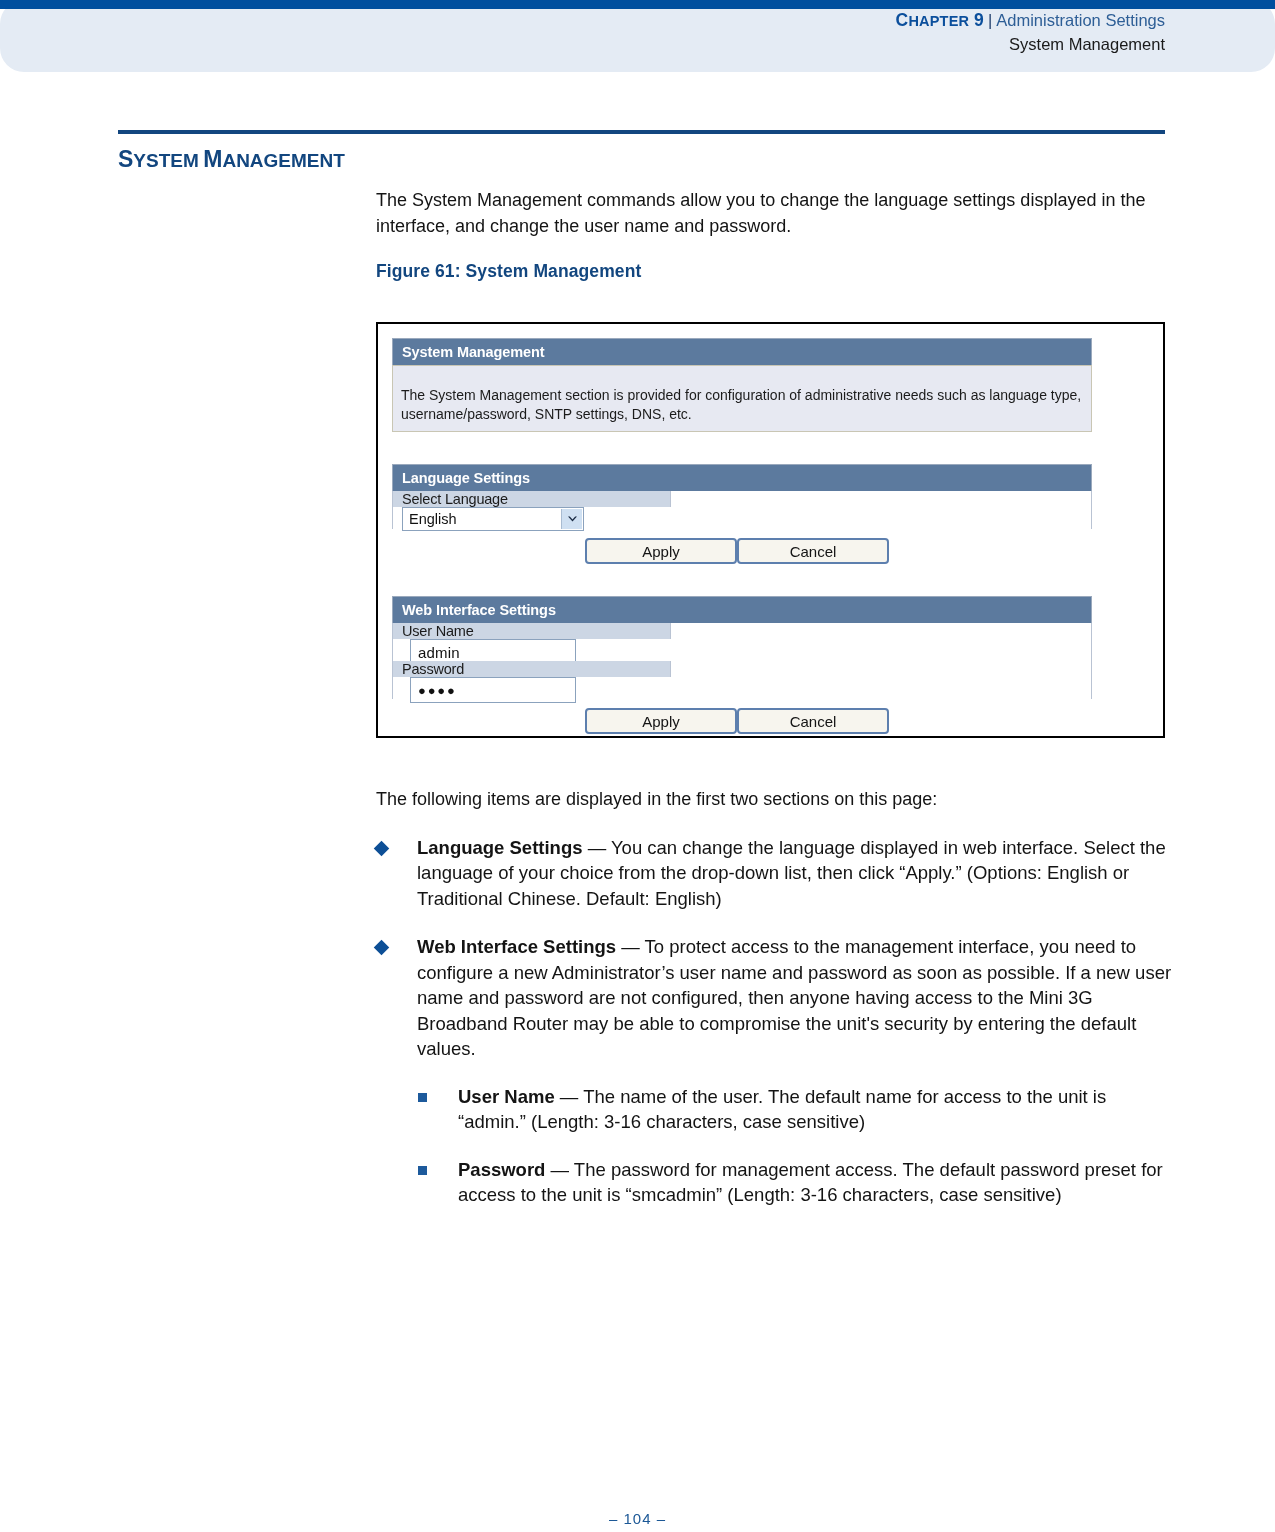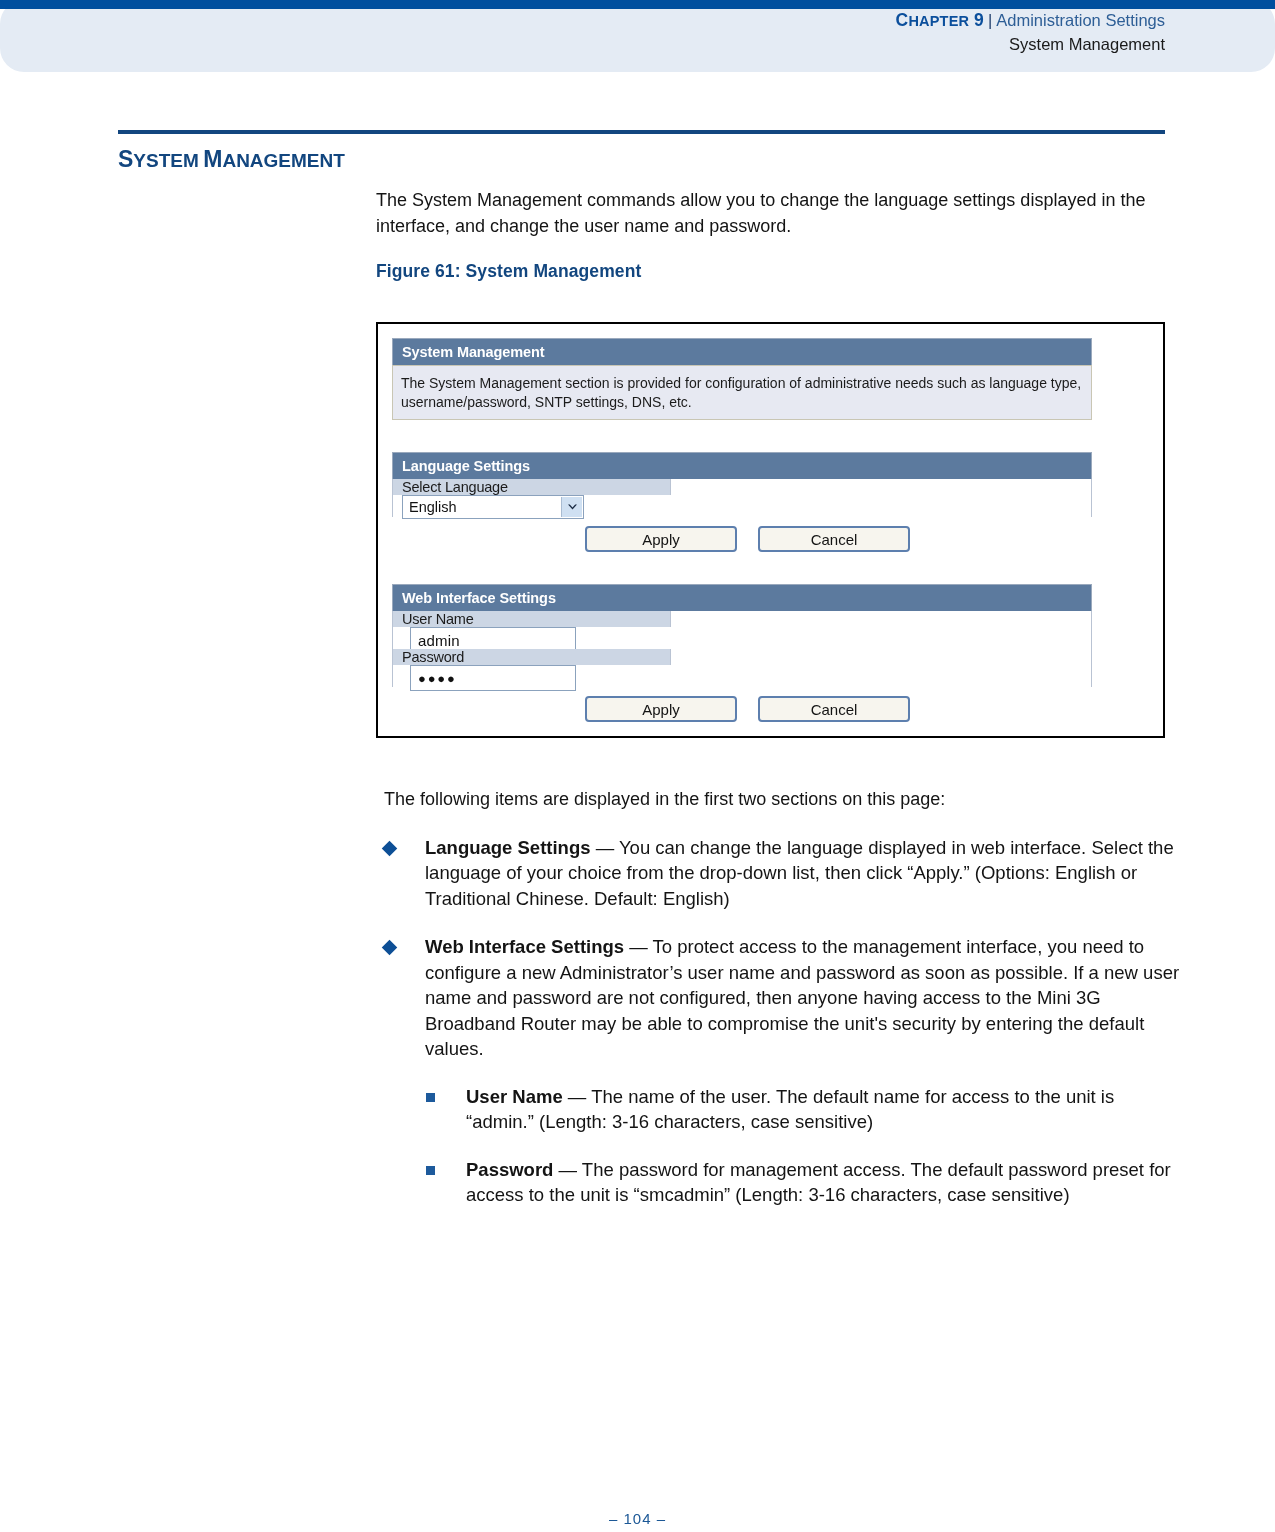--- a/index.html
+++ b/index.html
@@ -138,21 +138,21 @@
     height: 27px;
     line-height: 16px;
     letter-spacing: -0.1px;
   }
   .ui-desc {
     background: #e7e9f2;
     border: 1px solid #c9c6b4;
     color: #1b1b1b;
     font-size: 14px;
     line-height: 19px;
-    padding: 8px 8px 7px 8px;
+    padding: 20px 8px 7px 8px;
     box-sizing: border-box;
   }
   .ui-gap { height: 32px; }
 
   .ui-row {
     display: flex;
     border: 1px solid #b9c3d3;
     border-top: none;
     box-sizing: border-box;
     height: 38px;
@@ -230,41 +230,40 @@
     font-size: 13px;
     letter-spacing: 1.8px;
   }
 
   
   .ui-buttons {
     display: flex;
     justify-content: flex-start;
     padding-left: 193px;
     padding-top: 9px;
-    gap: 21px;
   }
   .ui-btn {
     width: 152px;
     height: 26px;
     border: 2px solid #5d7fae;
     border-radius: 4px;
     background: #f7f5ee;
     color: #141414;
     font-size: 15px;
     display: flex;
     align-items: center;
     justify-content: center;
     box-sizing: border-box;
     cursor: pointer;
   }
 
   
   .bullets {
     position: absolute;
-    left: 384px;
+    left: 376px;
     top: 787px;
     width: 800px;
   }
   .bullet-item {
     position: relative;
     padding-left: 41px;
     margin-bottom: 23px;
     font-size: 18.5px;
     line-height: 25.5px;
     color: #141414;

